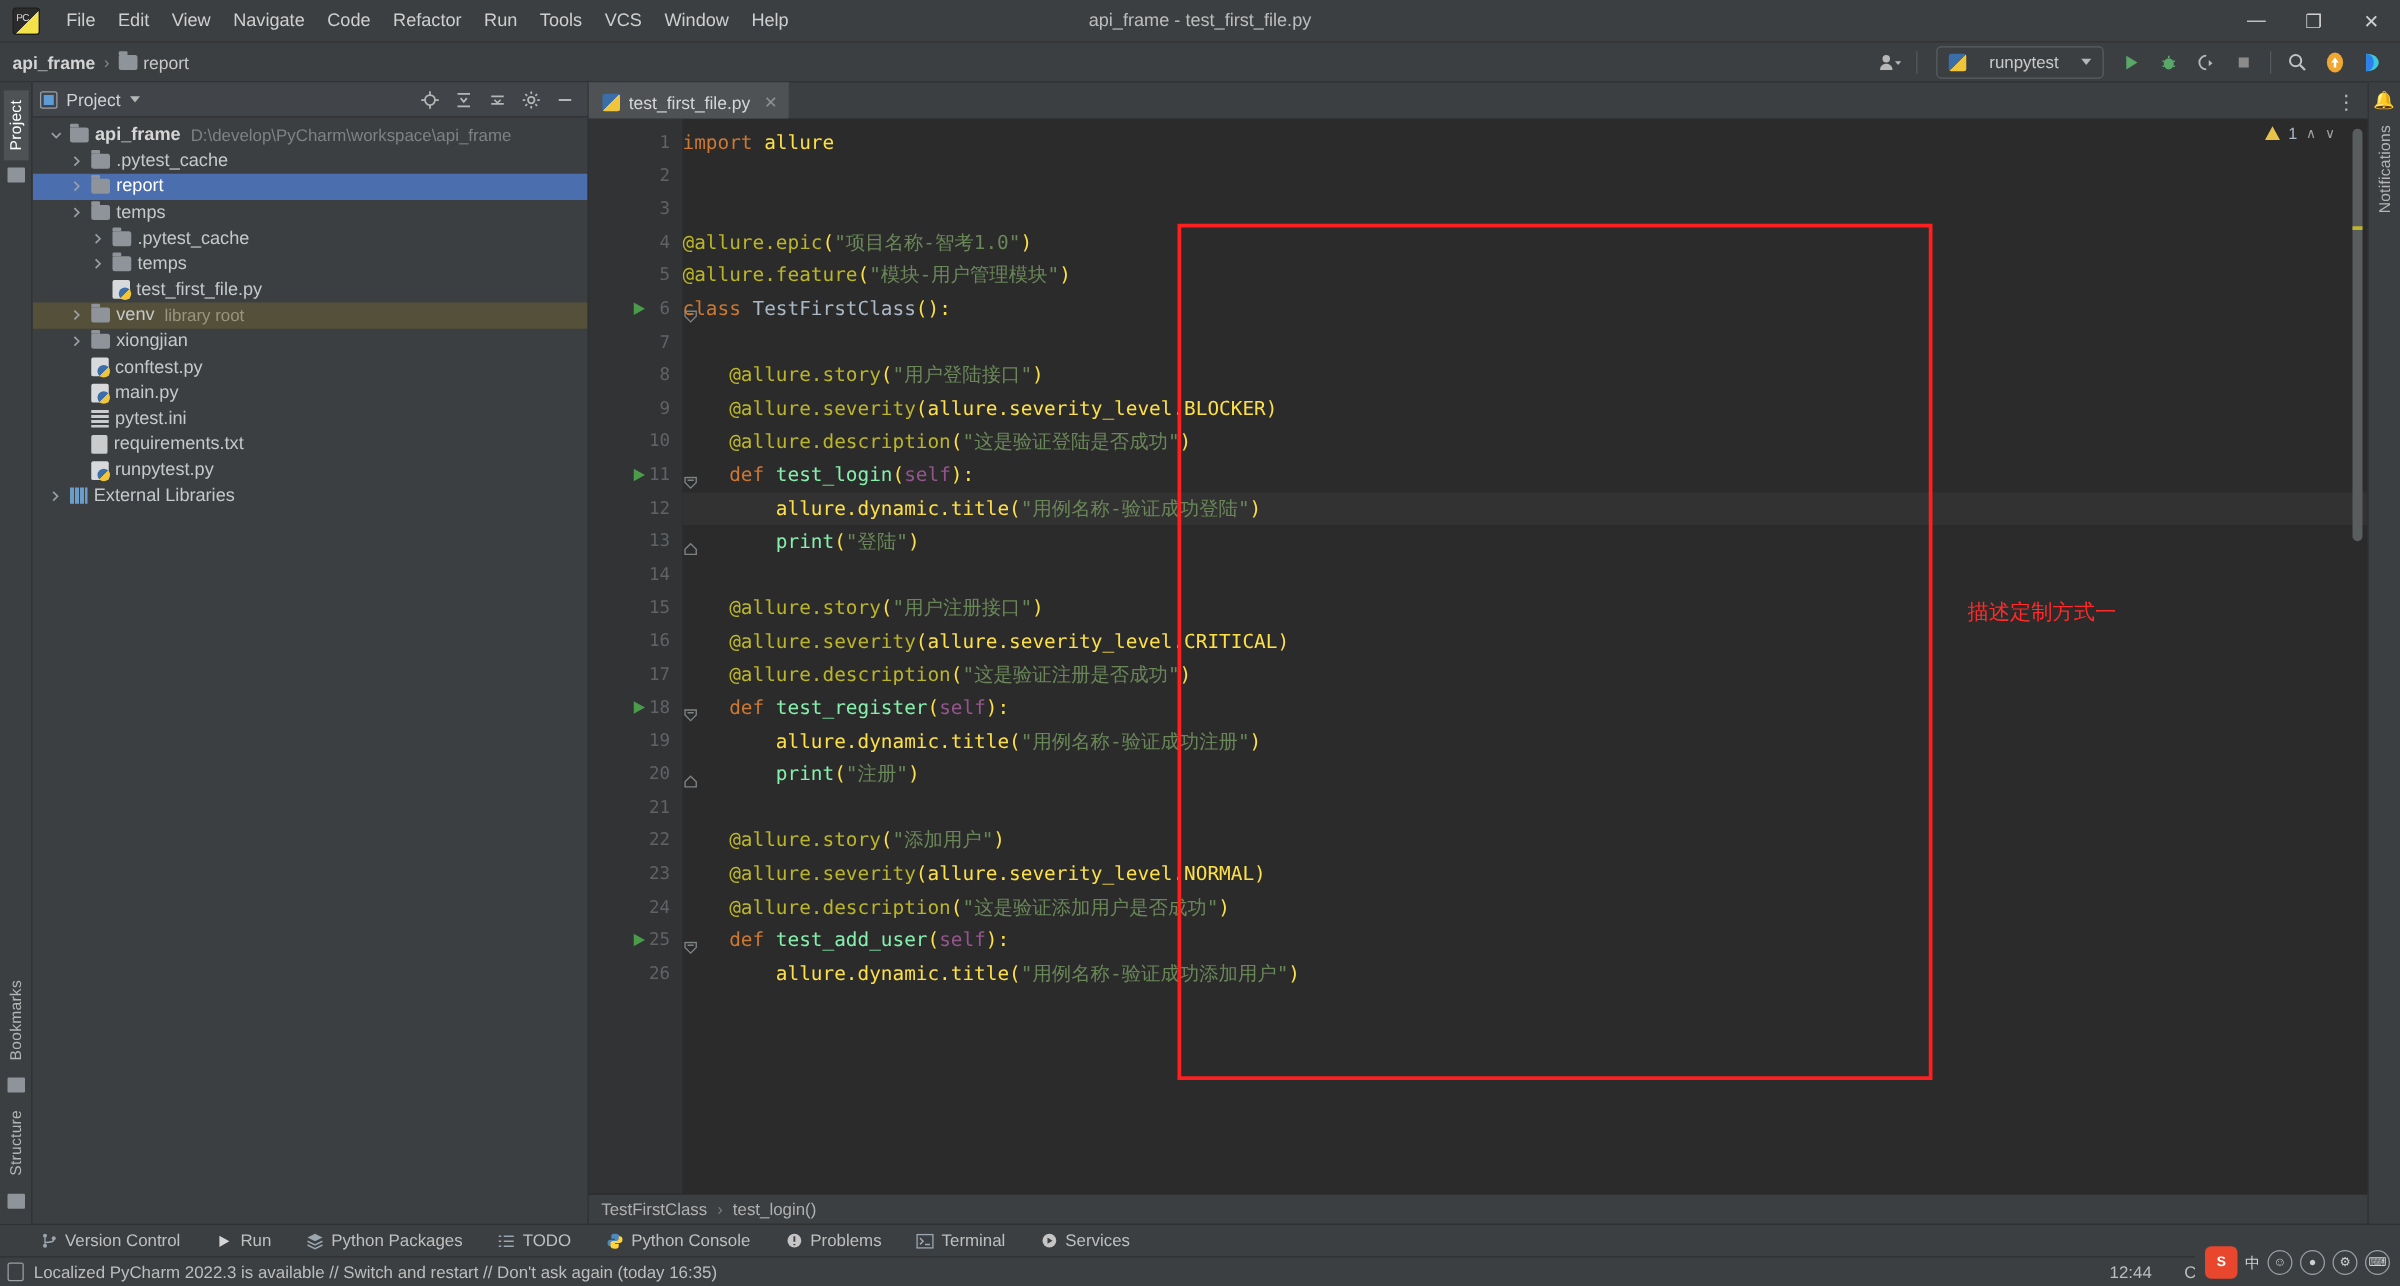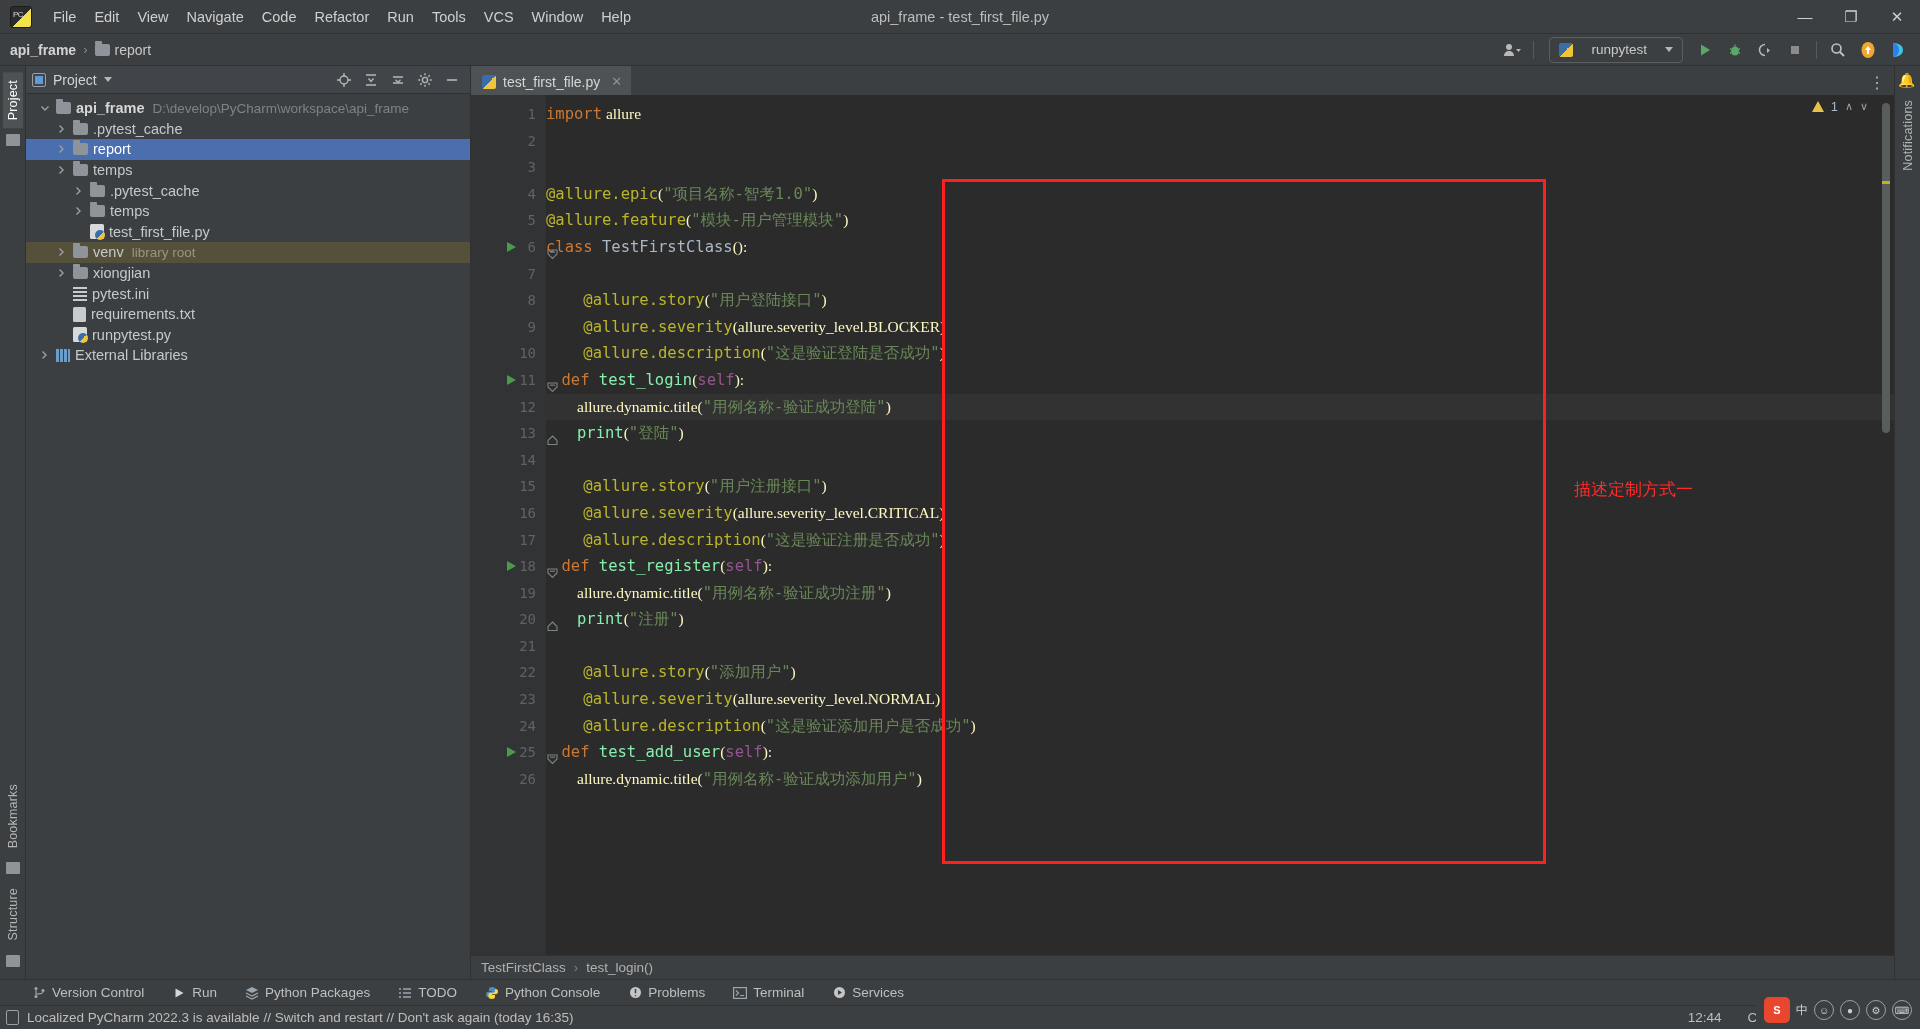--- a/index.html
+++ b/index.html
@@ -153,21 +153,21 @@
   .codeline{ height:26.6px; }
   .cur{ background:#323232; }
 
   
   .k { color:#cc7832; }          
   .dec { color:#bbb529; }        
   .str { color:#6a8759; }        
   .fn { color:#86efac; }         
   .cls { color:#a9b7c6; }
   .self{ color:#94558d; }
-  .pn { color:#fef9c3;font-family:Liberation Serif, serif; }
+  .pn { color:#fde047; }
 
   
   .redbox{
     position:absolute; left:471px; top:84px; width:604px; height:685px;
     border:3px solid #ff1f1f; pointer-events:none; z-index:30;
   }
   .annot{
     position:absolute; left:1103px; top:383px; color:#ff2a2a; font-size:17px;
     font-family:"DejaVu Sans",sans-serif; z-index:31; white-space:nowrap;
   }
@@ -460,20 +460,34 @@
           <div class="row">
             <span style="width: 29px; flex: 0 0 29px;"></span>
             <span class="arrow">
               <svg width="9" height="10" viewBox="0 0 9 10">
                 <path d="M2.5 1.5L6 5l-3.5 3.5" stroke="#9aa0a6" stroke-width="1.4" fill="none"></path>
               </svg>
             </span>
             <span style="width: 5px; flex: 0 0 5px;"></span>
             <span class="fico"></span>
             <span class="lbl">xiongjian</span>
+          </div>
+          <div class="row">
+            <span style="width: 29px; flex: 0 0 29px;"></span>
+            <span class="arrow blank"></span>
+            <span style="width: 5px; flex: 0 0 5px;"></span>
+            <span class="pyfico"></span>
+            <span class="lbl">conftest.py</span>
+          </div>
+          <div class="row">
+            <span style="width: 29px; flex: 0 0 29px;"></span>
+            <span class="arrow blank"></span>
+            <span style="width: 5px; flex: 0 0 5px;"></span>
+            <span class="pyfico"></span>
+            <span class="lbl">main.py</span>
           </div>
           <div class="row">
             <span style="width: 29px; flex: 0 0 29px;"></span>
             <span class="arrow blank"></span>
             <span style="width: 5px; flex: 0 0 5px;"></span>
             <span class="inifico"></span>
             <span class="lbl">pytest.ini</span>
           </div>
           <div class="row">
             <span style="width: 29px; flex: 0 0 29px;"></span>

